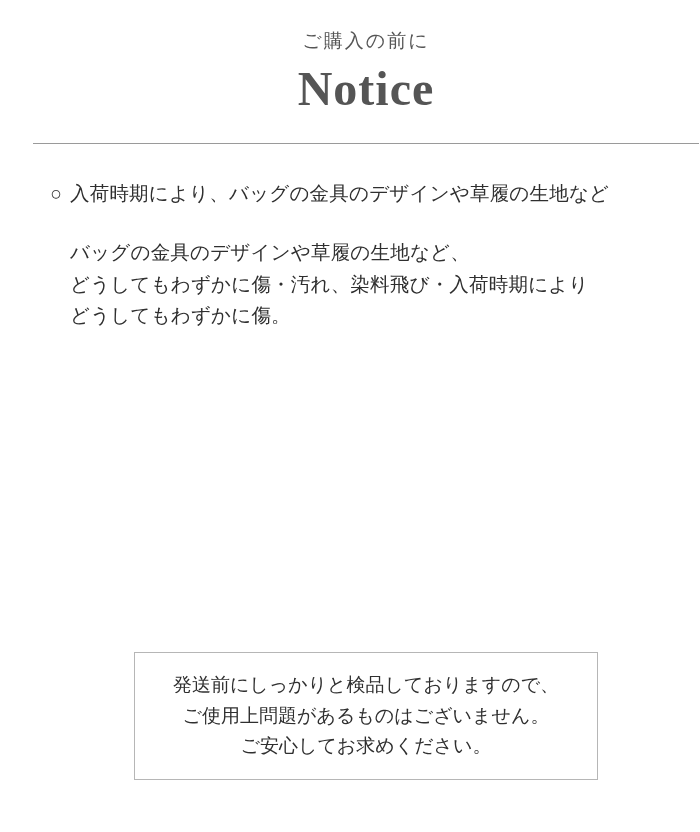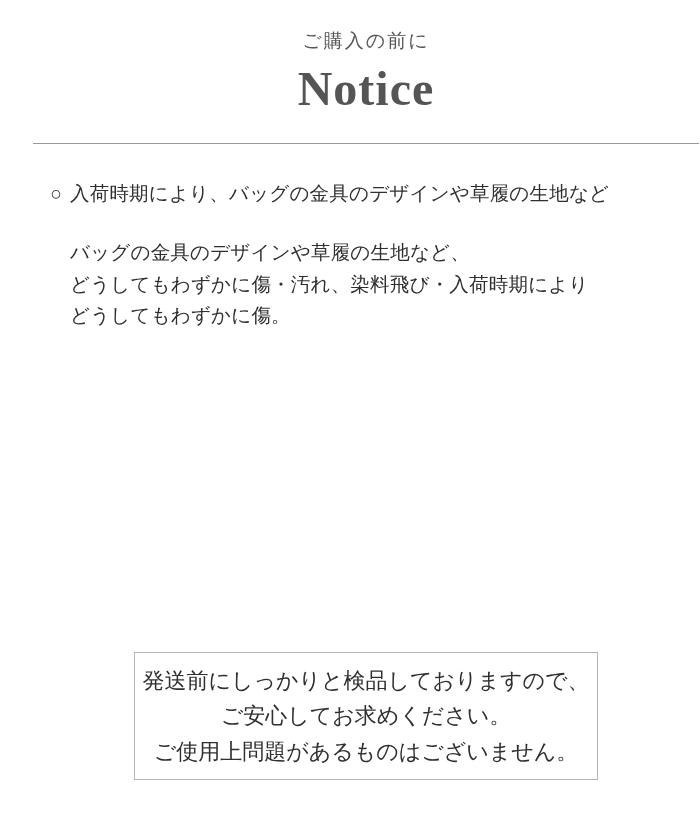--- a/index.html
+++ b/index.html
@@ -81,21 +81,21 @@
     width: 464px;
     height: 128px;
     box-sizing: border-box;
     border: 1px solid #b6b6b6;
     display: flex;
     flex-direction: column;
     align-items: center;
     justify-content: center;
   }
   .footer-line {
-    font-size: 22px;
+    font-size: 19px;
     line-height: 1.62;
     color: #2f2f2f;
     text-align: left;
     white-space: nowrap;
   }
 </style>
 </head>
 <body>
 
 <div class="page">
@@ -119,17 +119,17 @@
       <div class="note-line cont">バッグの金具のデザインや草履の生地など、</div>
       <div class="note-line cont">どうしてもわずかに傷・汚れ、染料飛び・入荷時期により</div>
       <div class="note-line cont">どうしてもわずかに傷。</div>
     </div>
 
 
   </div>
 
   <div class="footer-box">
     <div class="footer-line">発送前にしっかりと検品しておりますので、</div>
+    <div class="footer-line">ご使用上問題があるものはございません。</div>
     <div class="footer-line">ご安心してお求めください。</div>
-    <div class="footer-line">ご使用上問題があるものはございません。</div>
   </div>
 
 </div>
 
 </body></html>

